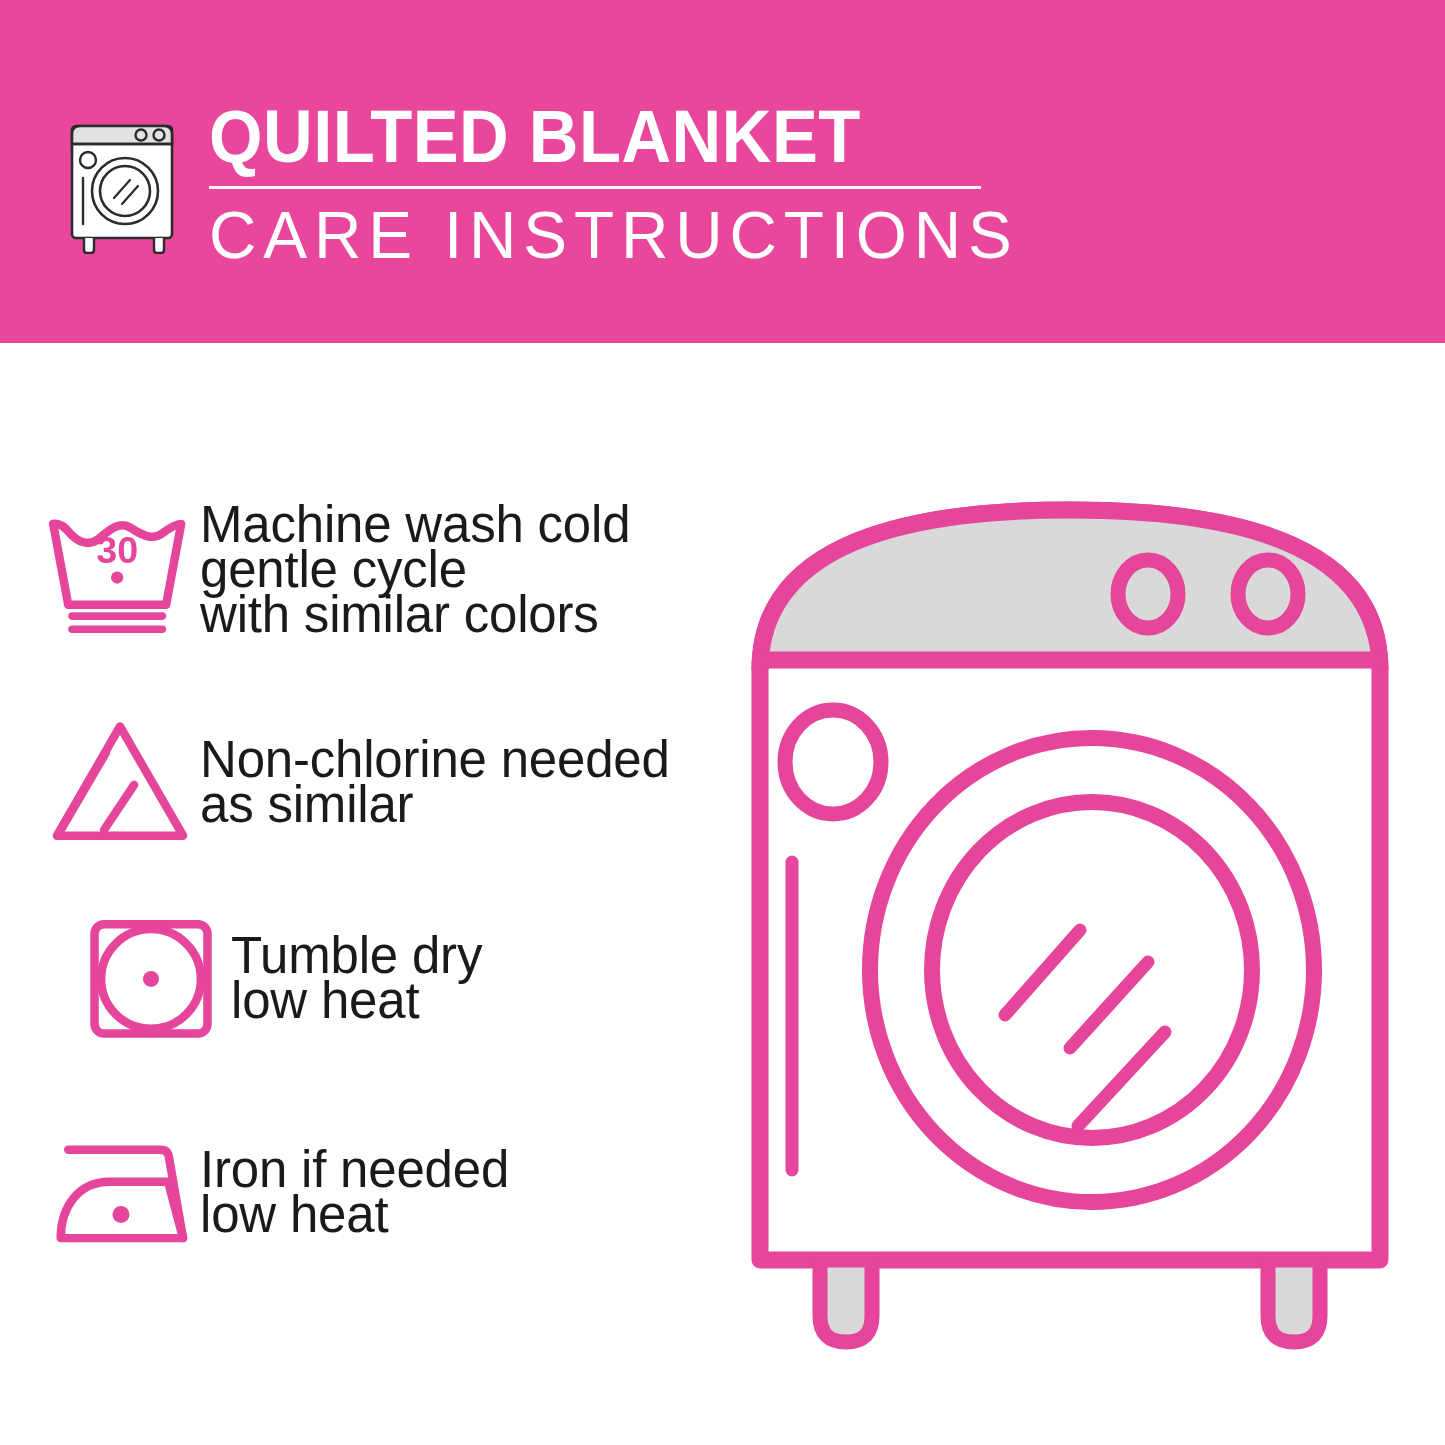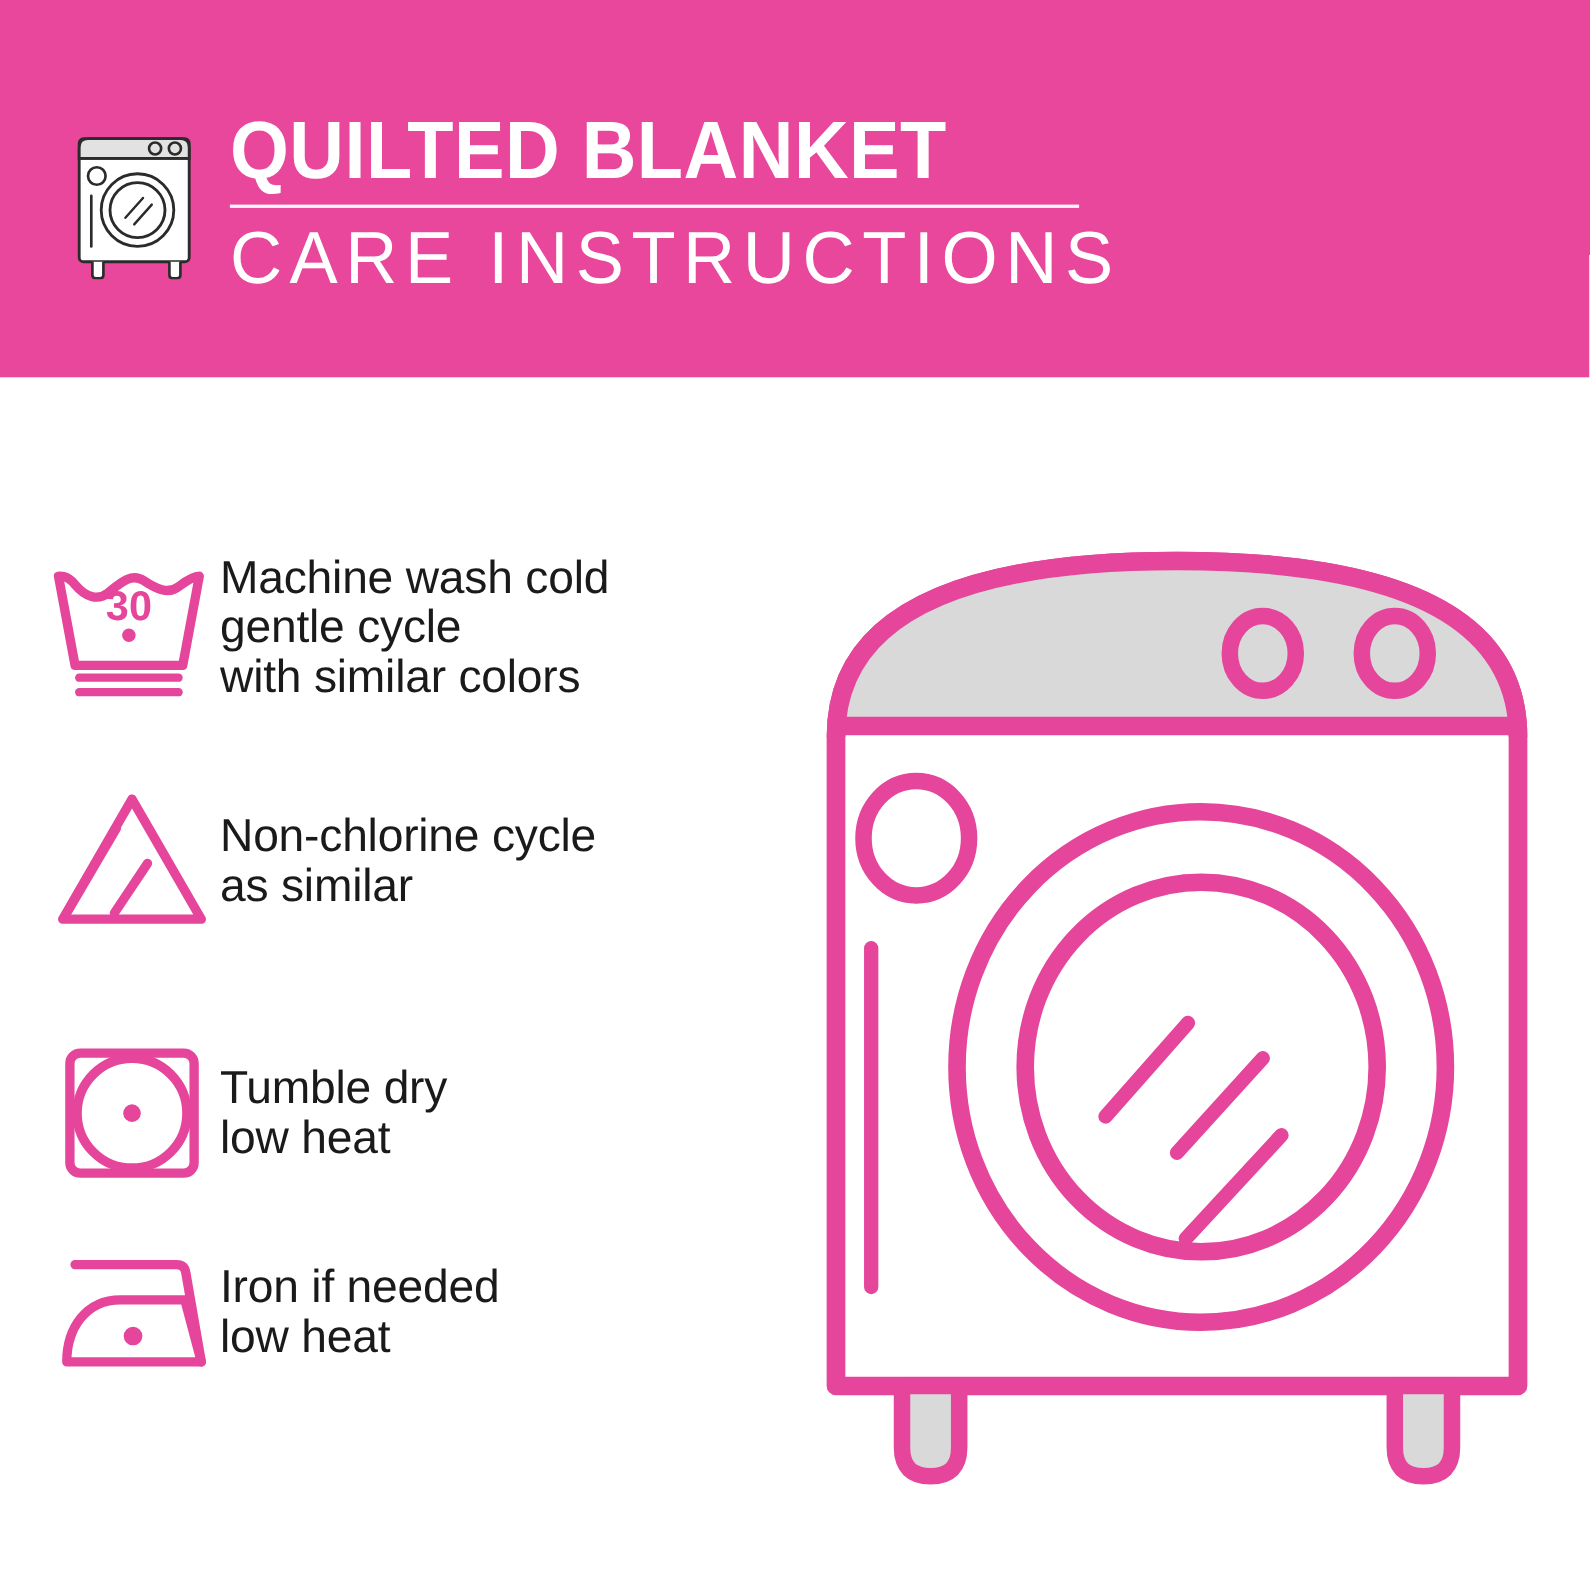--- a/index.html
+++ b/index.html
@@ -93,36 +93,36 @@
   .care-row {
     position: absolute;
     left: 0;
     display: flex;
     align-items: center;
     width: 700px;
   }
 
   .care-row.r0 { top: 42px;  height: 175px; }
   .care-row.r1 { top: 262px; height: 160px; }
-  .care-row.r2 { top: 491px; height: 160px; }
+  .care-row.r2 { top: 458px; height: 160px; margin-left: 31px; }
   .care-row.r3 { top: 672px; height: 160px; }
 
   .care-icon {
     flex: 0 0 auto;
     width: 200px;
     display: flex;
     justify-content: center;
     align-items: center;
     padding-left: 40px;
   }
 
   .care-text {
     flex: 1 1 auto;
     font-family: "Liberation Sans", sans-serif;
-    font-size: 42px;
+    font-size: 51px;
     line-height: 45px;
     color: #1a1a1a;
     letter-spacing: -0.2px;
   }
 
   .care-text span { display: block; }
 
   
   .machine {
     position: absolute;
@@ -200,21 +200,21 @@
 
     <div class="care-row r1">
       <div class="care-icon">
         <svg viewBox="0 0 170 150" width="170" height="150">
           <path d="M85 16 L152 132 L18 132 Z" fill="none" stroke="#E5459A" stroke-width="9" stroke-linejoin="round"></path>
           <line x1="70" y1="44" x2="22" y2="126" stroke="#E5459A" stroke-width="9" stroke-linecap="round"></line>
           <line x1="100" y1="78" x2="68" y2="126" stroke="#E5459A" stroke-width="9" stroke-linecap="round"></line>
         </svg>
       </div>
       <div class="care-text">
-        <span>Non-chlorine cycle</span>
+        <span>Non-chlorine needed</span>
         <span>as similar</span>
       </div>
     </div>
 
     <div class="care-row r2">
       <div class="care-icon">
         <svg viewBox="0 0 170 150" width="170" height="150">
           <rect x="25" y="18" width="120" height="116" rx="10" ry="10" fill="none" stroke="#E5459A" stroke-width="9"></rect>
           <circle cx="85" cy="76" r="53" fill="none" stroke="#E5459A" stroke-width="9"></circle>
           <circle cx="85" cy="76" r="8.5" fill="#E5459A"></circle>

